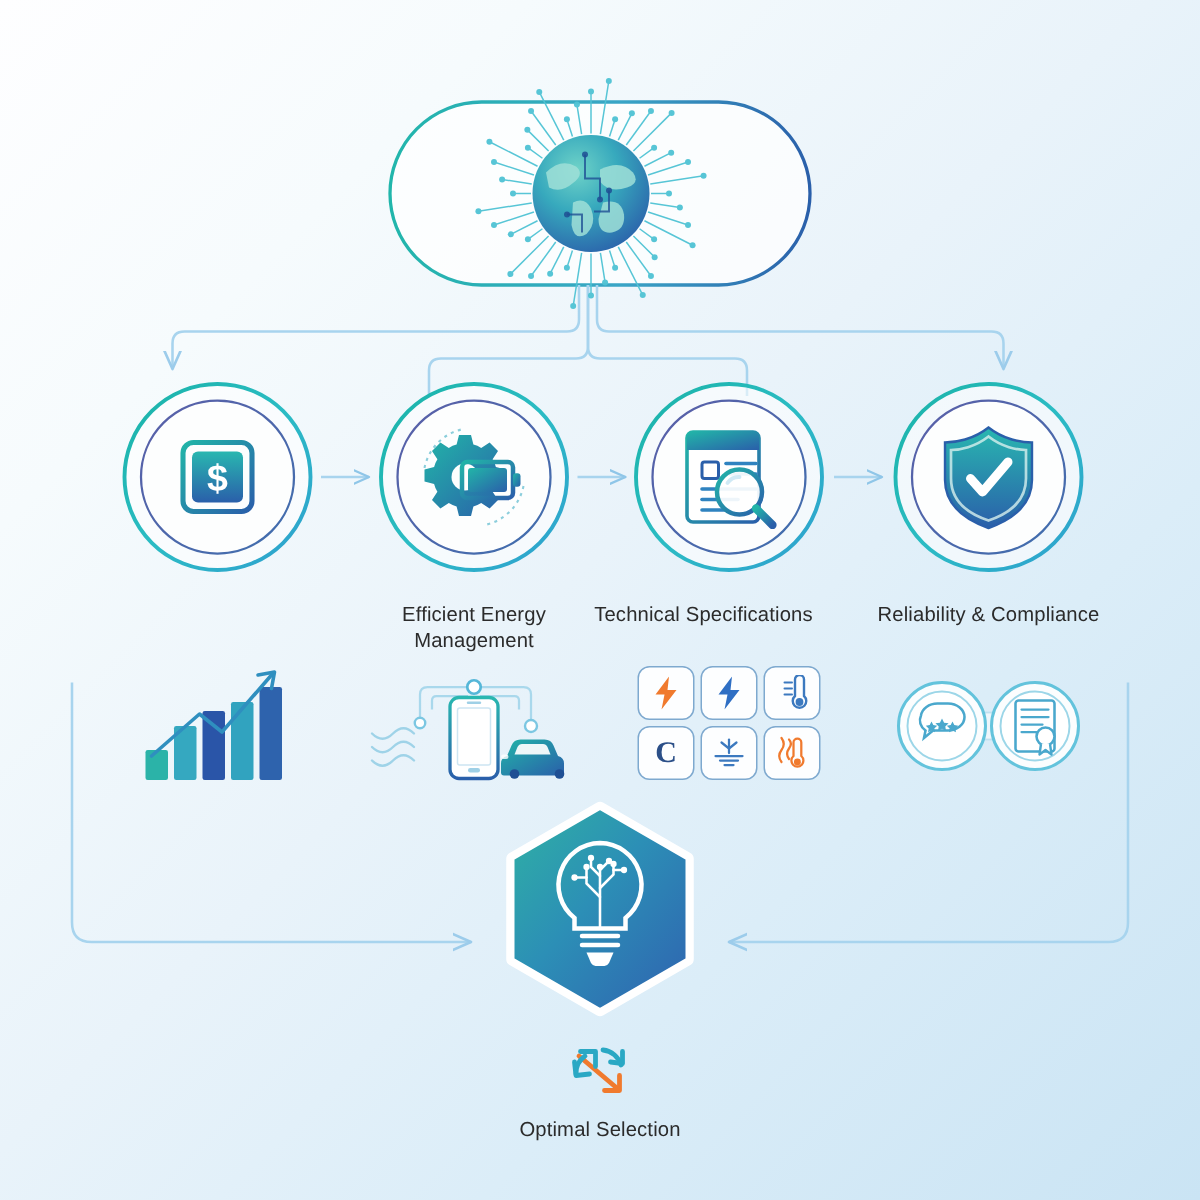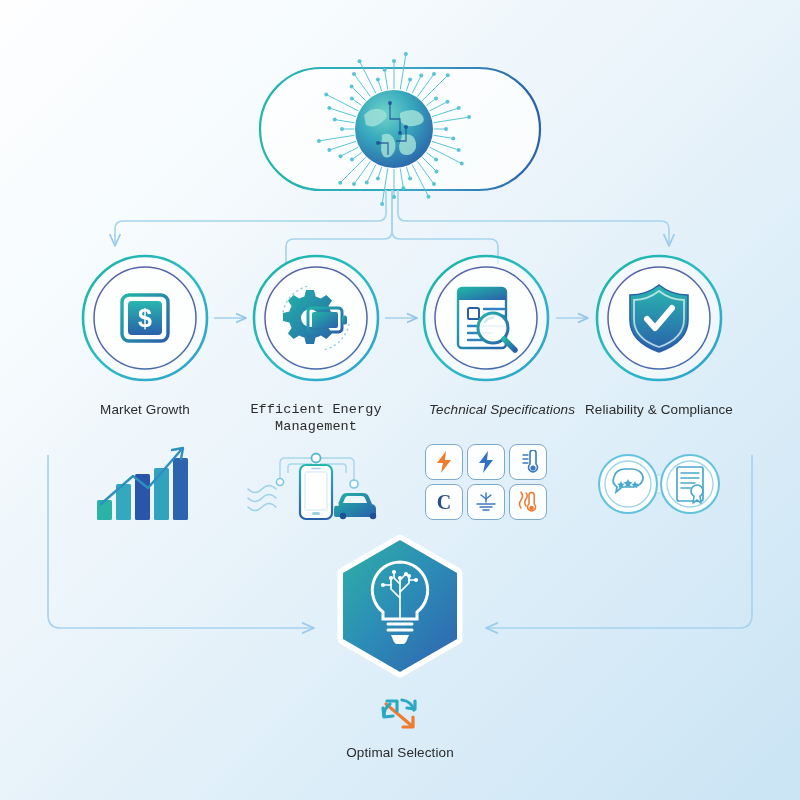--- a/index.html
+++ b/index.html
@@ -430,21 +430,20 @@
         <path d="M13,5 a2.6,2.6 0 0 1 5.2,0 v9 a4,4 0 1 1 -5.2,0 z" fill="none" stroke="#f07a2e" stroke-width="1.5"></path>
         <circle cx="15.6" cy="18" r="2.3" fill="#f07a2e"></circle>
         <g stroke="#f07a2e" stroke-width="1.5" fill="none" stroke-linecap="round">
           <path d="M5,18 q-3,-4 0,-8 q3,-4 0,-8"></path>
           <path d="M10,16 q-2.5,-3.5 0,-7 q2.5,-3.5 0,-6"></path>
         </g>
         </svg>
     </div>
   </div>
 
-  <div class="lbl node-label" style="left:50px; top:401px;">Market Growth</div>
-  <div class="lbl node-label" style="left:221px; top:401px;font-family:Liberation Mono, monospace;">Efficient Energy
+  <div class="lbl node-label" style="left:221px; top:401px;">Efficient Energy
 Management</div>
-  <div class="lbl node-label" style="left:407px; top:401px;font-style:italic;">Technical Specifications</div>
+  <div class="lbl node-label" style="left:374px; top:401px;">Technical Specifications</div>
   <div class="lbl" style="left:300px; top:744px; width:200px;">Optimal Selection</div>
 
   <div class="lbl node-label" style="left:564px; top:401px;">Reliability &amp; Compliance</div>
 
 </div>
 
 </body></html>

